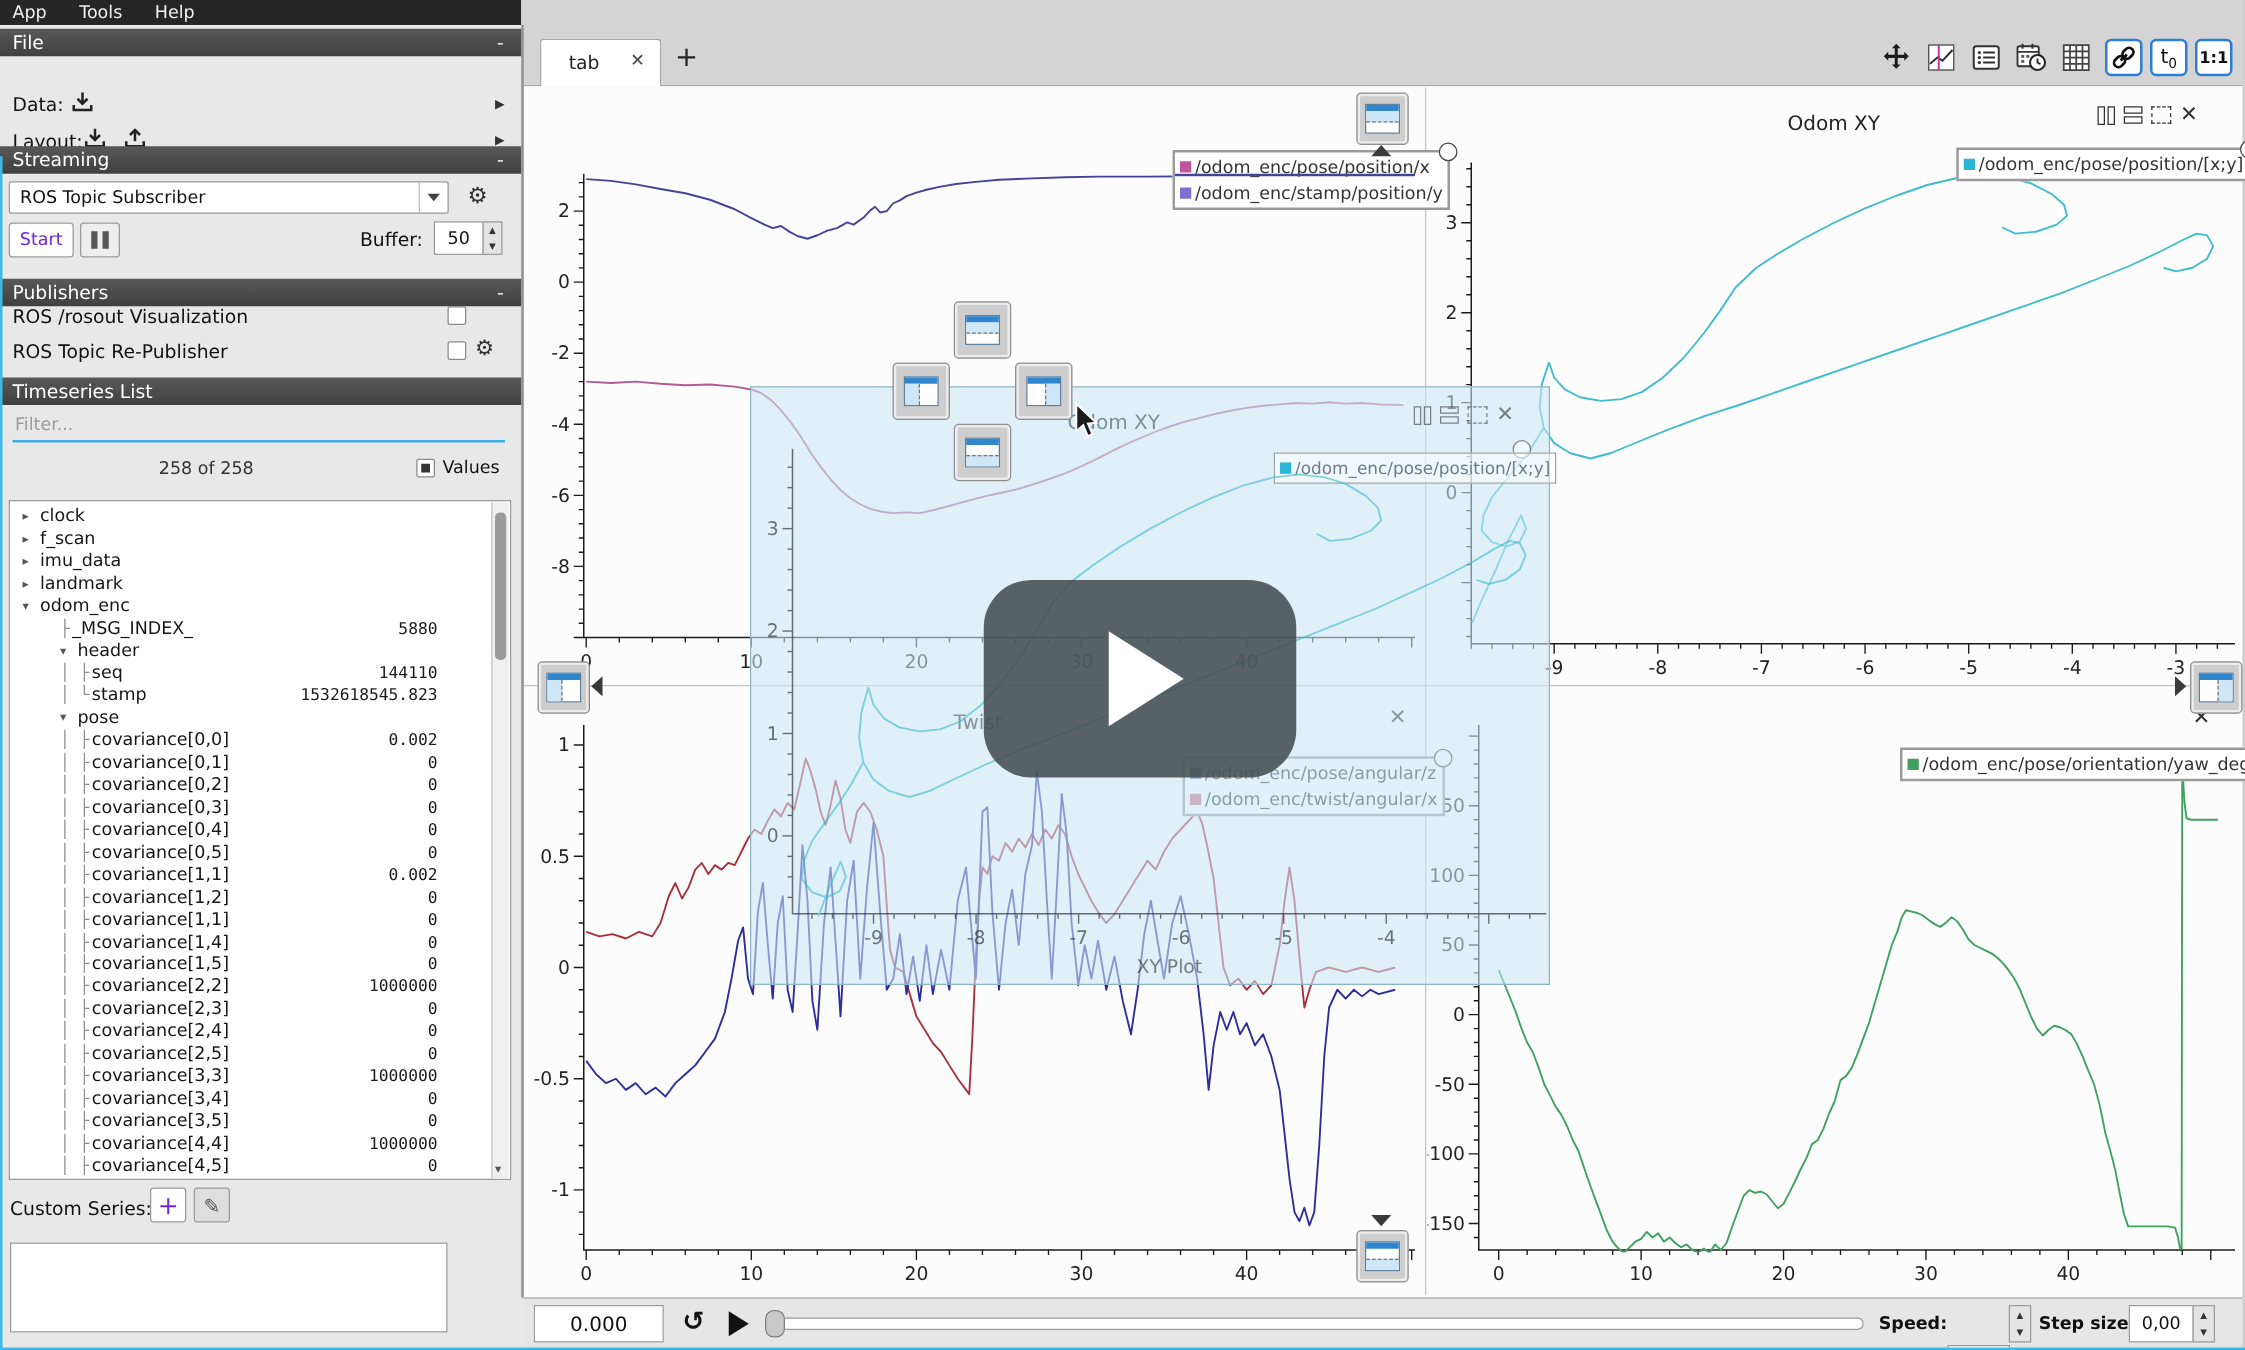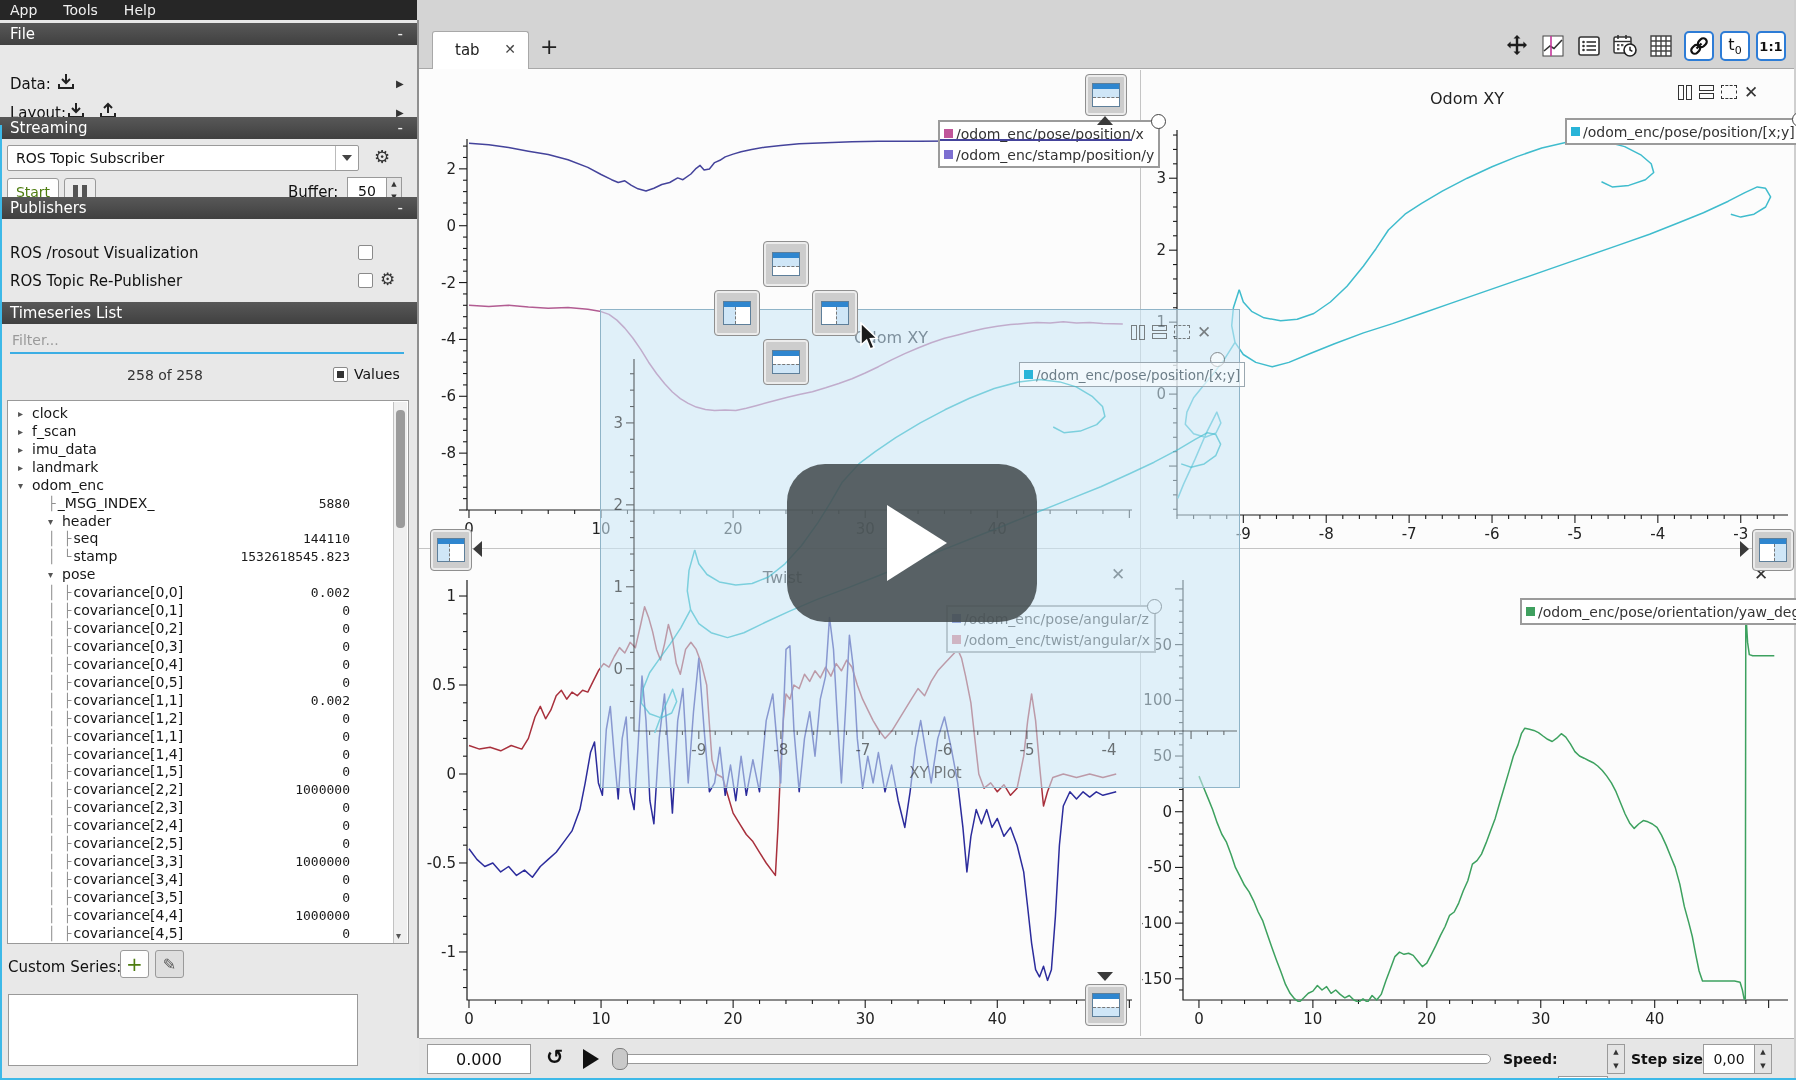--- a/index.html
+++ b/index.html
@@ -13,21 +13,21 @@
   
   .sidebar{left:0;top:20px;width:417px;height:1060px;background:#e8e8e8}
   .shdr{position:absolute;left:0;width:417px;height:22px;background:linear-gradient(#585858,#404040);color:#fff;font-size:15px;line-height:22px;padding-left:10px;box-sizing:border-box}
   .shdr .min{position:absolute;right:14px;top:0;font-size:15px;color:#eee}
   .srow{position:absolute;font-size:15px;color:#111}
   .subarrow{position:absolute;font-size:10px;color:#333}
   .icbtn{position:absolute;cursor:pointer}
   .combo{position:absolute;background:#fff;border:1px solid #9a9a9a;border-radius:2px;font-size:14px;color:#111;line-height:24px;padding-left:8px;box-sizing:border-box}
   .combo .dd{position:absolute;right:0;top:0;width:22px;height:100%;border-left:1px solid #bbb;display:flex;align-items:center;justify-content:center}
   .tri-dn{width:0;height:0;border-left:5px solid transparent;border-right:5px solid transparent;border-top:6px solid #444}
-  .btn{position:absolute;background:#fefefe;border:1px solid #9a9a9a;border-radius:3px;font-size:14px;color:#4d7c0f;display:flex;align-items:center;justify-content:center;box-sizing:border-box;cursor:pointer}
+  .btn{position:absolute;background:#fefefe;border:1px solid #9a9a9a;border-radius:3px;font-size:14px;color:#6d28d9;display:flex;align-items:center;justify-content:center;box-sizing:border-box;cursor:pointer}
   .pausebars{display:flex;gap:4px}
   .pausebars i{display:block;width:5px;height:14px;background:#555}
   .spin{position:absolute;background:#fff;border:1px solid #9a9a9a;box-sizing:border-box;font-size:14px;color:#111;display:flex;align-items:center;justify-content:center}
   .spinarr{position:absolute;background:#e4e4e4;border:1px solid #9a9a9a;box-sizing:border-box;display:flex;flex-direction:column;align-items:center;justify-content:space-around;font-size:7px;color:#333;cursor:pointer}
   .checkbox{position:absolute;width:15px;height:15px;background:#fff;border:1px solid #8a8a8a;border-radius:2px;box-sizing:border-box;cursor:pointer}
   .checkbox.part::after{content:"";position:absolute;left:3px;top:3px;width:7px;height:7px;background:#333}
   .filter{position:absolute;background:#e8e8e8;border:none;outline:none;border-bottom:2px solid #3caee4;font-size:14px;color:#333;font-family:inherit}
   .filter::placeholder{color:#9a9a9a}
   .count{position:absolute;font-size:14px;color:#333}
   .treebox{position:absolute;background:#fff;border:1px solid #999;box-sizing:border-box;overflow:hidden}
@@ -165,21 +165,21 @@
         <i></i>
       </span>
     </div>
   <div class="srow" style="left:288px;top:163px">Buffer:</div>
   <div class="spin" style="left:347px;top:157px;width:40px;height:27px">50</div>
   <div class="spinarr" style="left:386px;top:157px;width:16px;height:27px">
       <span>▲</span>
       <span>▼</span>
     </div>
 
-  <div class="shdr" style="top:177px">
+  <div class="shdr" style="top:203px">
     <span>Publishers</span>
     <span class="min">-</span>
   </div>
   <div class="srow" style="left:10px;top:224px">ROS /rosout Visualization</div>
   <div class="checkbox" style="left:358px;top:225px"></div>
   <div class="srow" style="left:10px;top:252px">ROS Topic Re-Publisher</div>
   <div class="checkbox" style="left:358px;top:253px"></div>
   <span class="icbtn" style="left:380px;top:249px;font-size:17px;color:#333">⚙</span>
 
   <div class="shdr" style="top:282px">

